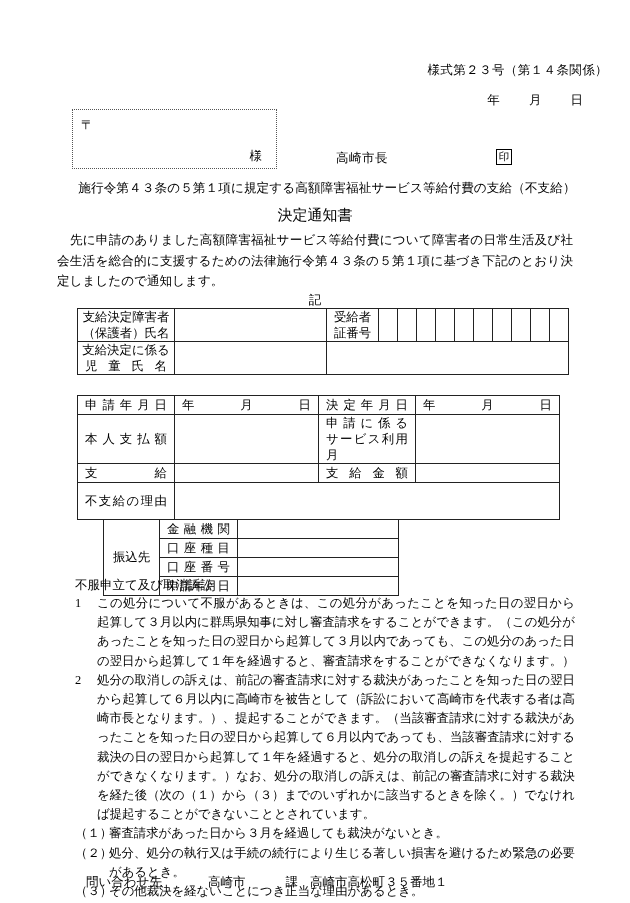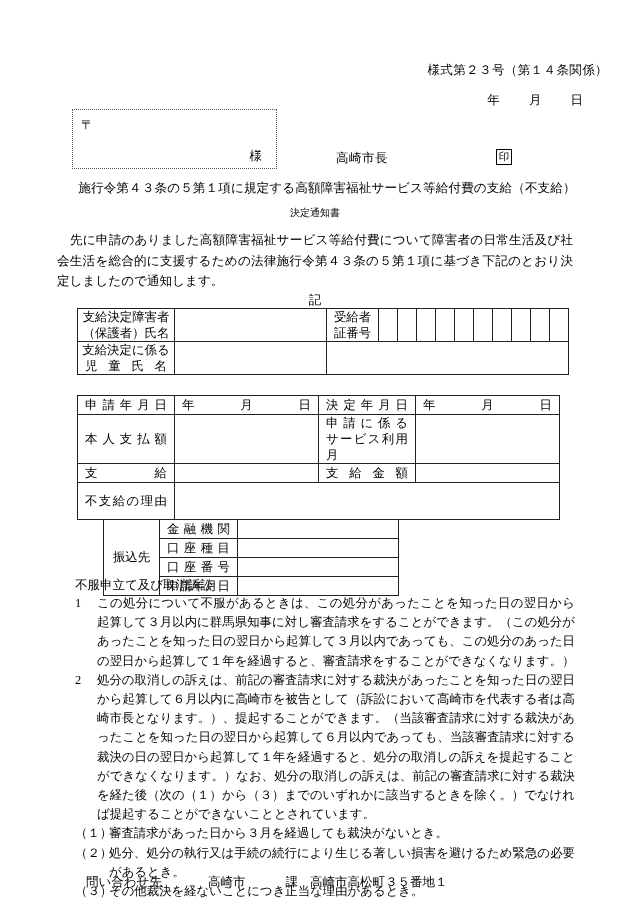--- a/index.html
+++ b/index.html
@@ -91,21 +91,21 @@
     text-align: center;
     font-size: 12.6px;
     letter-spacing: 0.1px;
   }
   .title2 {
     position: absolute;
     top: 206px;
     left: 0;
     width: 630px;
     text-align: center;
-    font-size: 10px;
+    font-size: 15px;
   }
 
   
   .body-para {
     position: absolute;
     left: 57px;
     top: 230px;
     width: 516px;
     font-size: 12.6px;
     line-height: 20.5px;

